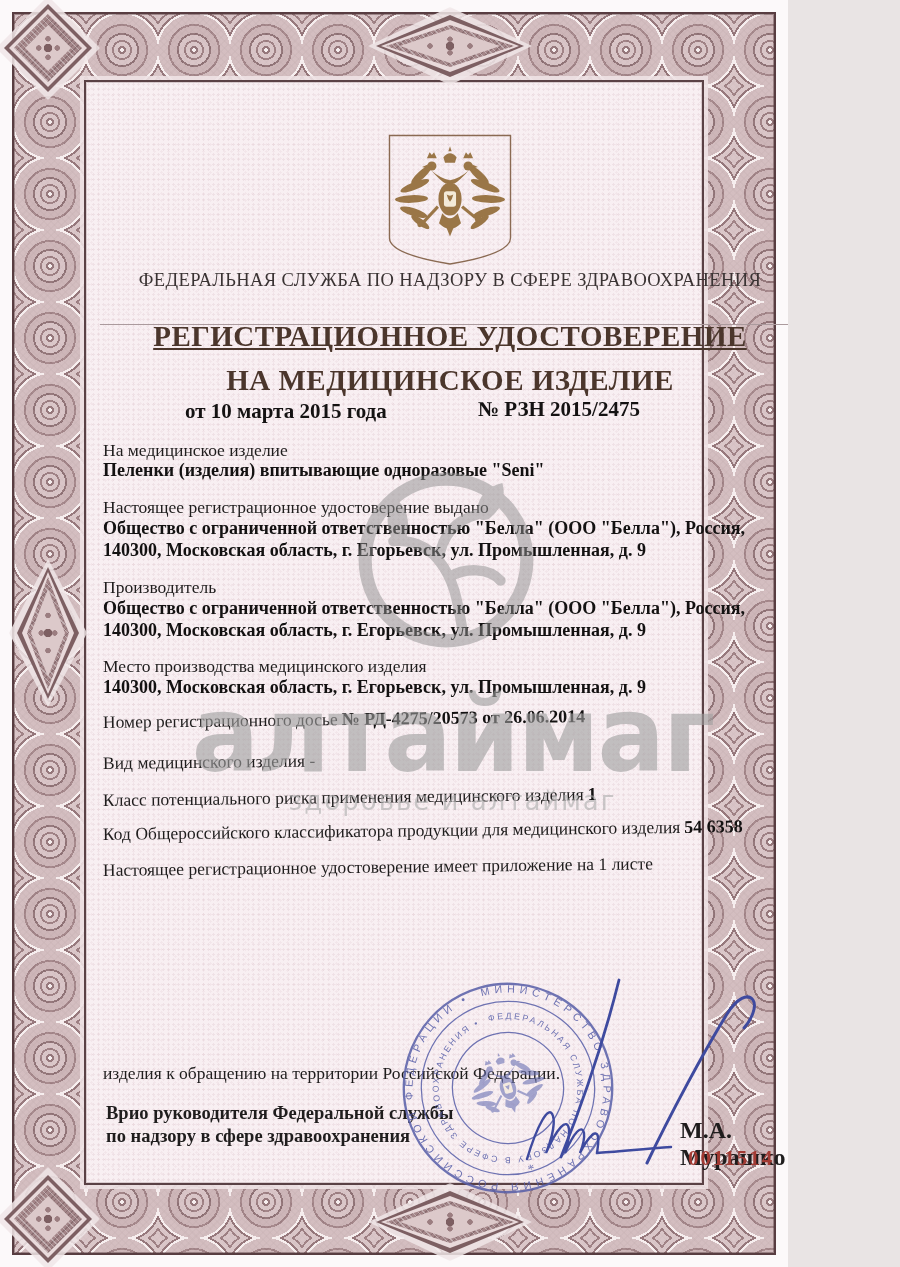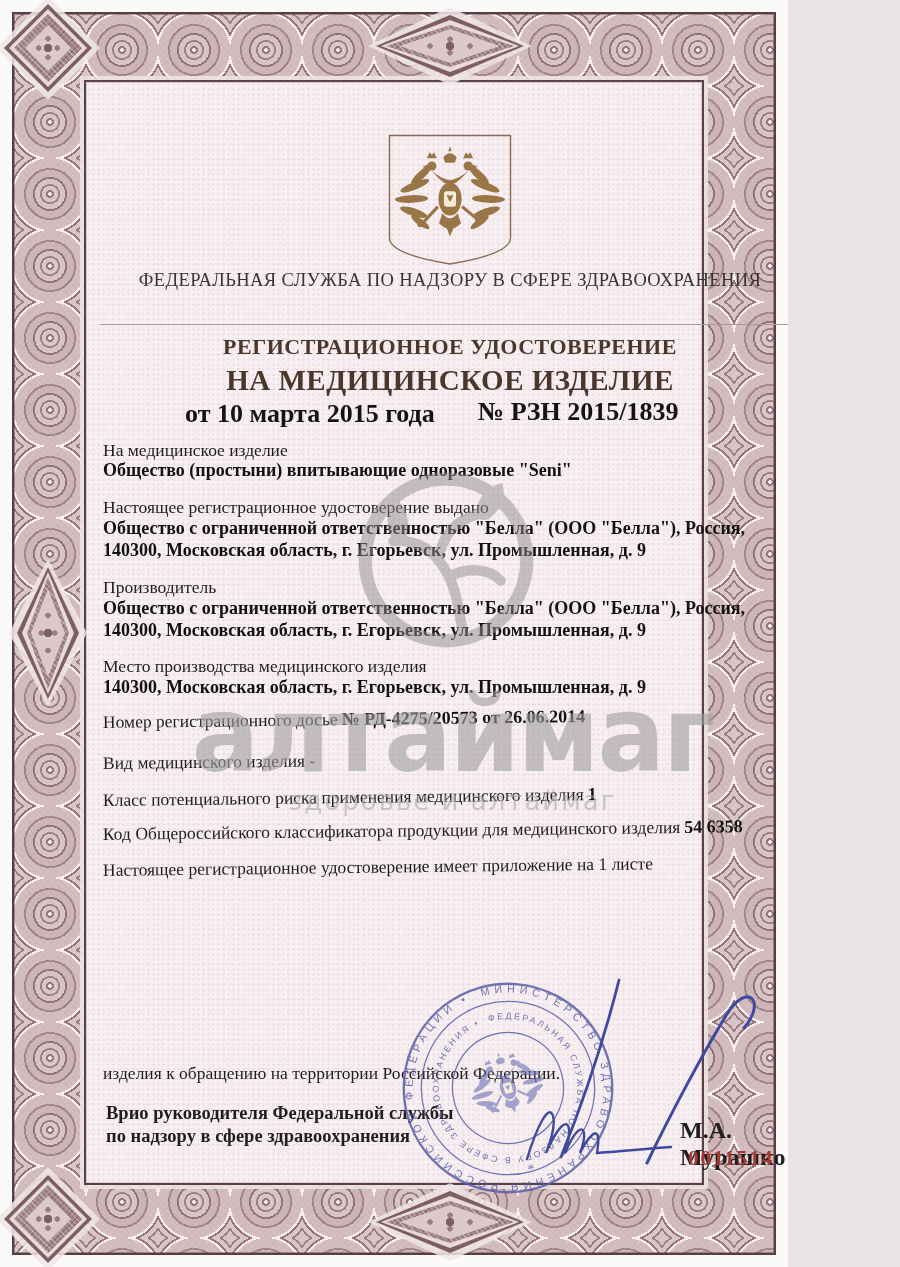--- a/index.html
+++ b/index.html
@@ -44,24 +44,24 @@
       radial-gradient(circle at 50% 30%, #9b7d80 0 2.5px, transparent 3px),
       radial-gradient(circle at 50% 70%, #9b7d80 0 2.5px, transparent 3px);}
   
   .content{position:absolute;inset:0;z-index:3;color:#1f1d1d;}
   .abs{position:absolute;}
   .centered{left:90px;width:720px;text-align:center;}
   .emblem-box{left:388px;top:134px;width:124px;height:132px;}
   .agency{font-size:18.5px;letter-spacing:.4px;color:#3a3333;}
   .hr{left:100px;top:324px;width:708px;height:1px;background:#ab9a9d;}
   .cert-title{font-weight:bold;color:#4b362c;letter-spacing:.5px;}
-  .t1{font-size:22px;top:334px;}
+  .t1{font-size:29px;top:320px;text-decoration:underline;}
   .t2{font-size:29px;top:364px;}
   .bold{font-weight:bold;color:#141212;}
-  .date-line{font-size:26px;text-align:right;}
+  .date-line{font-size:21px;text-align:right;}
   .lbl{font-size:17.5px;}
   .val{font-size:18px;font-weight:bold;color:#131111;}
   .tilt{transform:rotate(-0.7deg);transform-origin:0 50%;}
   .footer-text{font-size:17.5px;}
   .signer{font-size:18.5px;font-weight:bold;}
   .name{font-size:24px;font-weight:bold;}
   .serial{font-family:Liberation Serif, serif;font-size:21px;font-weight:bold;
           color:#a23a33;letter-spacing:2px;}
   
   .wm{z-index:4;pointer-events:none;}
@@ -186,24 +186,24 @@
     </svg>
 
     <div class="abs centered agency" style="top:270px">ФЕДЕРАЛЬНАЯ СЛУЖБА ПО НАДЗОРУ В СФЕРЕ ЗДРАВООХРАНЕНИЯ</div>
 
     <div class="abs hr"></div>
 
     <div class="abs centered cert-title t1">РЕГИСТРАЦИОННОЕ УДОСТОВЕРЕНИЕ</div>
     <div class="abs centered cert-title t2">НА МЕДИЦИНСКОЕ ИЗДЕЛИЕ</div>
 
     <div class="abs bold date-line" style="left:185px;top:399px">от  10 марта 2015 года</div>
-    <div class="abs bold date-line" style="left:478px;top:397px">№  РЗН 2015/1839</div>
+    <div class="abs bold date-line" style="left:478px;top:397px">№  РЗН 2015/2475</div>
 
     <div class="abs lbl" style="left:103px;top:440px">На медицинское изделие</div>
-    <div class="abs val" style="left:103px;top:460px">Общество (простыни) впитывающие одноразовые "Seni"</div>
+    <div class="abs val" style="left:103px;top:460px">Пеленки (изделия) впитывающие одноразовые "Seni"</div>
 
     <div class="abs lbl" style="left:103px;top:497px">Настоящее регистрационное удостоверение выдано</div>
     <div class="abs val" style="left:103px;top:518px">Общество с ограниченной ответственностью "Белла" (ООО "Белла"), Россия,</div>
     <div class="abs val" style="left:103px;top:540px">140300, Московская область, г. Егорьевск, ул. Промышленная, д. 9</div>
 
     <div class="abs lbl" style="left:103px;top:577px">Производитель</div>
     <div class="abs val" style="left:103px;top:598px">Общество с ограниченной ответственностью "Белла" (ООО "Белла"), Россия,</div>
     <div class="abs val" style="left:103px;top:620px">140300, Московская область, г. Егорьевск, ул. Промышленная, д. 9</div>
 
     <div class="abs lbl" style="left:103px;top:656px">Место производства медицинского изделия</div>

